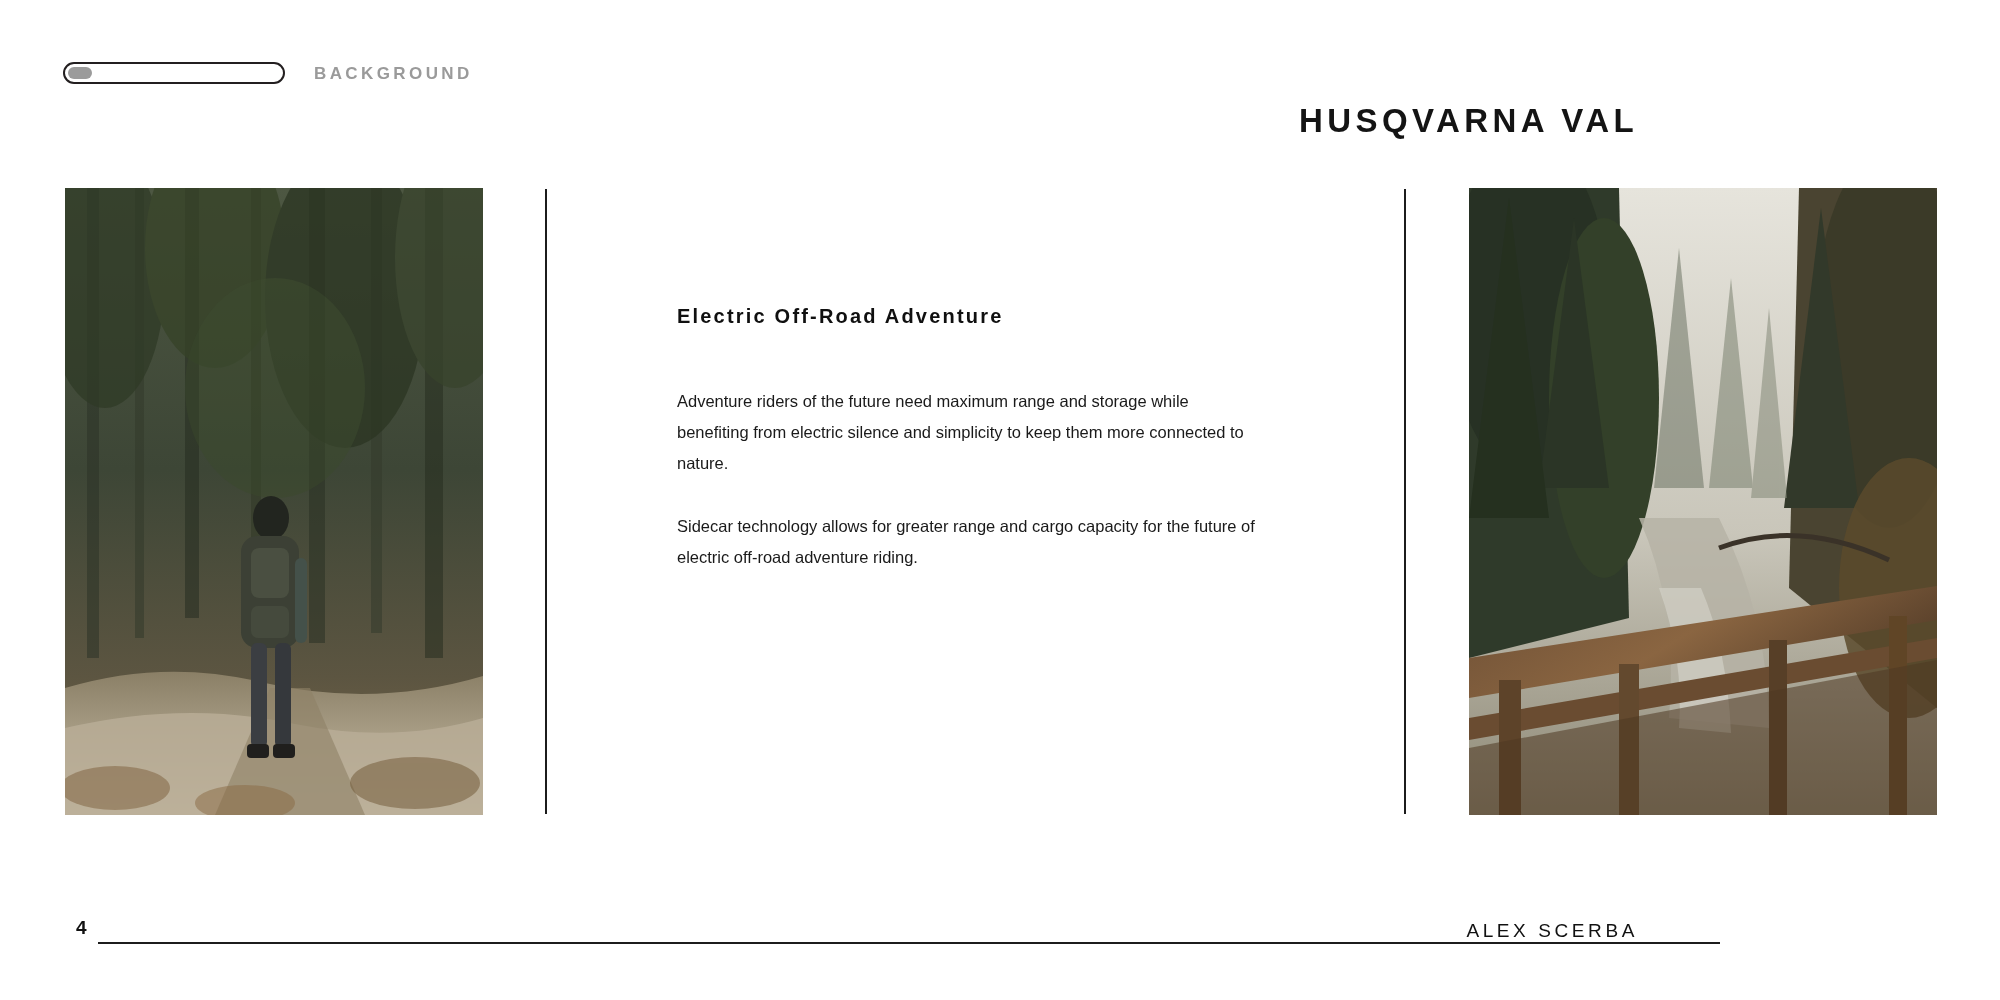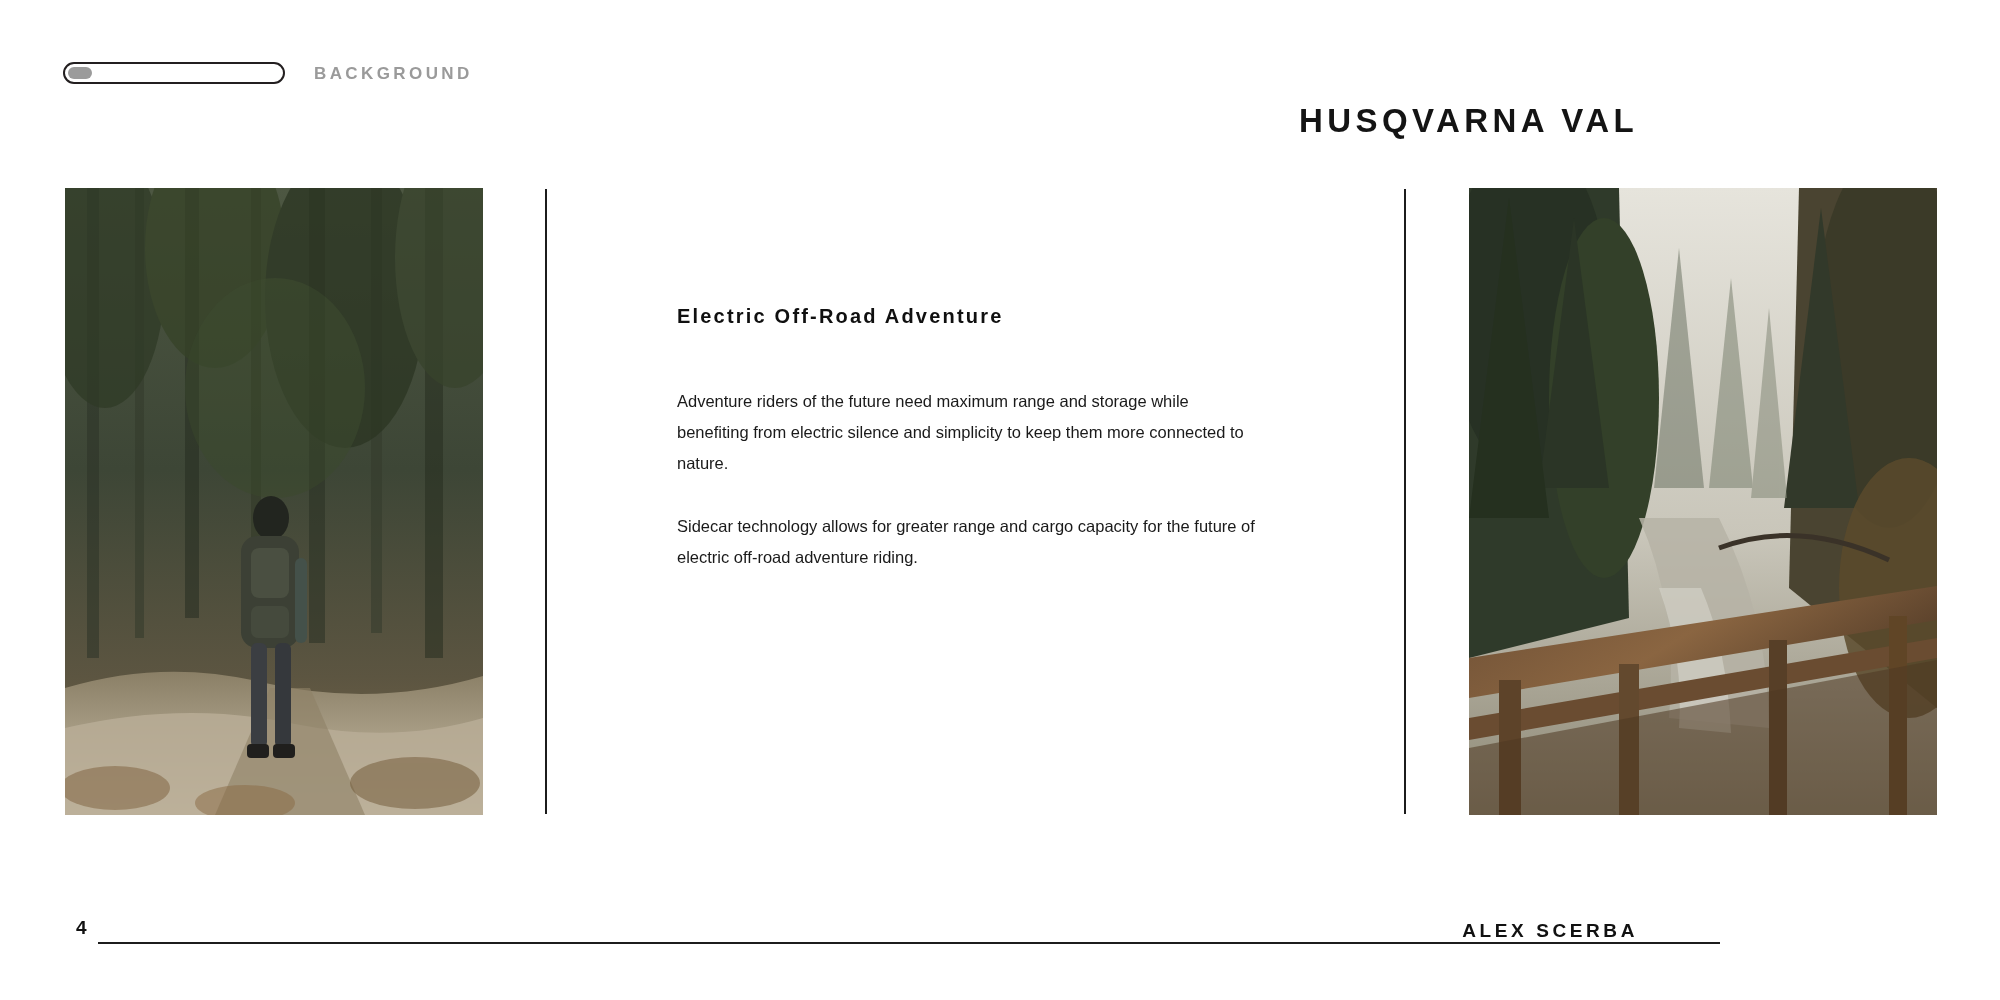--- a/index.html
+++ b/index.html
@@ -130,21 +130,21 @@
     top: 942px;
     width: 1622px;
     height: 2px;
     background: #1c1c1c;
   }
   .author {
     position: absolute;
     right: 62px;
     top: 920px;
     font-size: 19px;
-    font-weight: 700;
+    font-weight: 400;
     letter-spacing: 3.6px;
     color: #111111;
     font-family: "Liberation Sans", sans-serif;
   }
 </style>
 </head>
 <body>
 
 <div class="slide">
 

